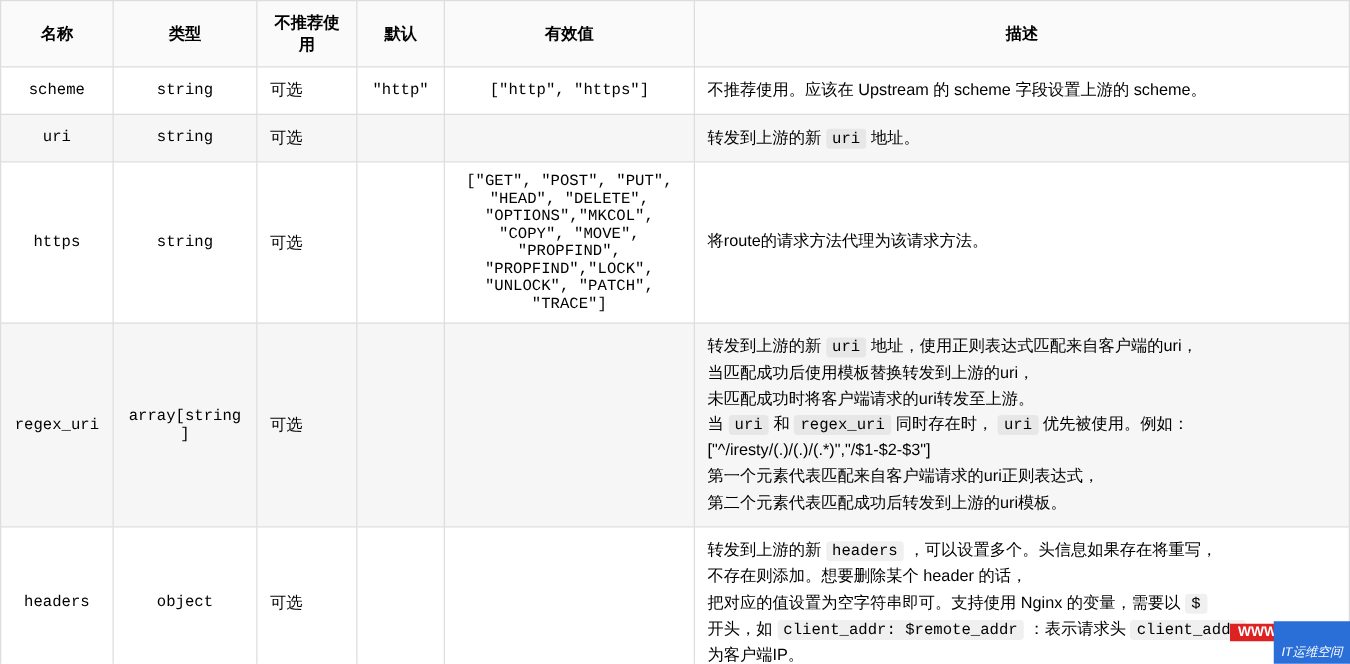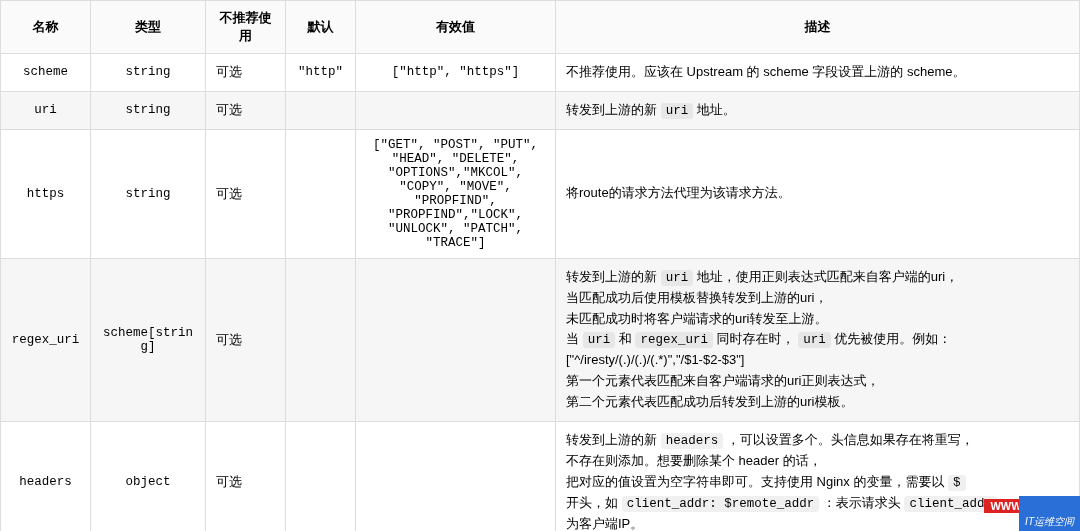--- a/index.html
+++ b/index.html
@@ -123,21 +123,21 @@
       <tr>
         <td class="mono">https</td>
         <td class="mono">string</td>
         <td>可选</td>
         <td class="mono"></td>
         <td class="mono">["GET", "POST", "PUT", "HEAD", "DELETE", "OPTIONS","MKCOL", "COPY", "MOVE", "PROPFIND", "PROPFIND","LOCK", "UNLOCK", "PATCH", "TRACE"]</td>
         <td class="desc-line">将route的请求方法代理为该请求方法。</td>
       </tr>
       <tr>
         <td class="mono">regex_uri</td>
-        <td class="mono">scheme[string]</td>
+        <td class="mono">array[string]</td>
         <td>可选</td>
         <td class="mono"></td>
         <td class="mono"></td>
         <td class="desc-line">转发到上游的新 <code class="inline mono">uri</code> 地址，使用正则表达式匹配来自客户端的uri，<br>当匹配成功后使用模板替换转发到上游的uri，<br>未匹配成功时将客户端请求的uri转发至上游。<br>当 <code class="inline mono">uri</code> 和 <code class="inline mono">regex_uri</code> 同时存在时， <code class="inline mono">uri</code> 优先被使用。例如：<br>["^/iresty/(.)/(.)/(.*)","/$1-$2-$3"]<br>第一个元素代表匹配来自客户端请求的uri正则表达式，<br>第二个元素代表匹配成功后转发到上游的uri模板。</td>
       </tr>
       <tr>
         <td class="mono">headers</td>
         <td class="mono">object</td>
         <td>可选</td>
         <td class="mono"></td>

